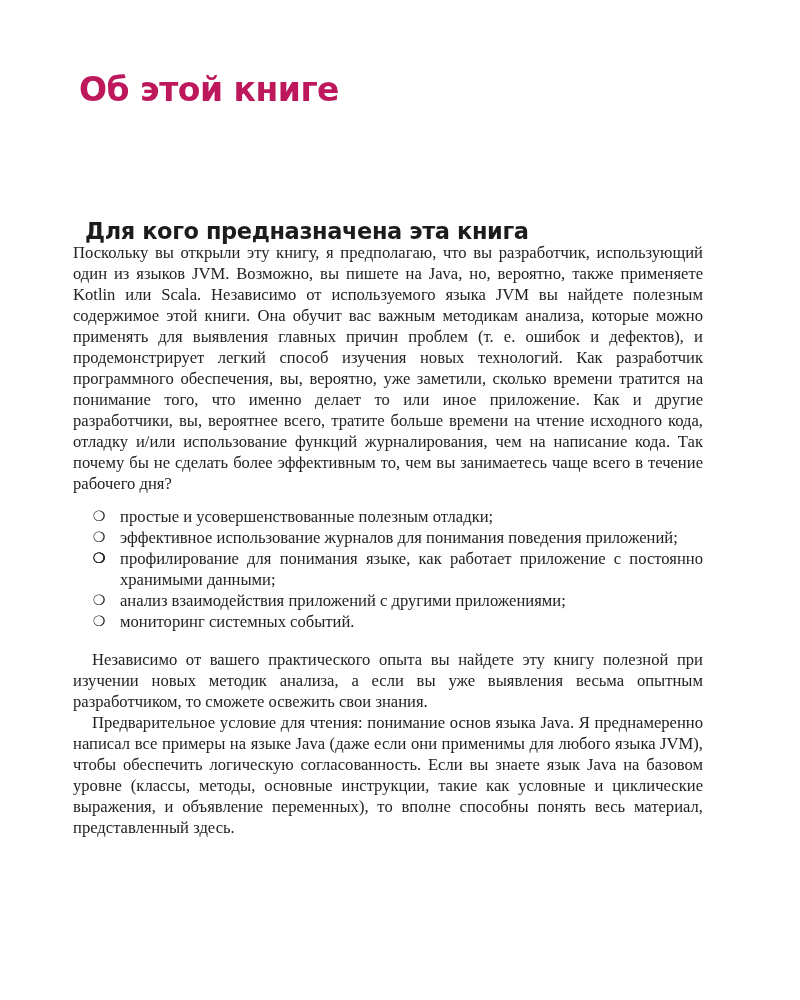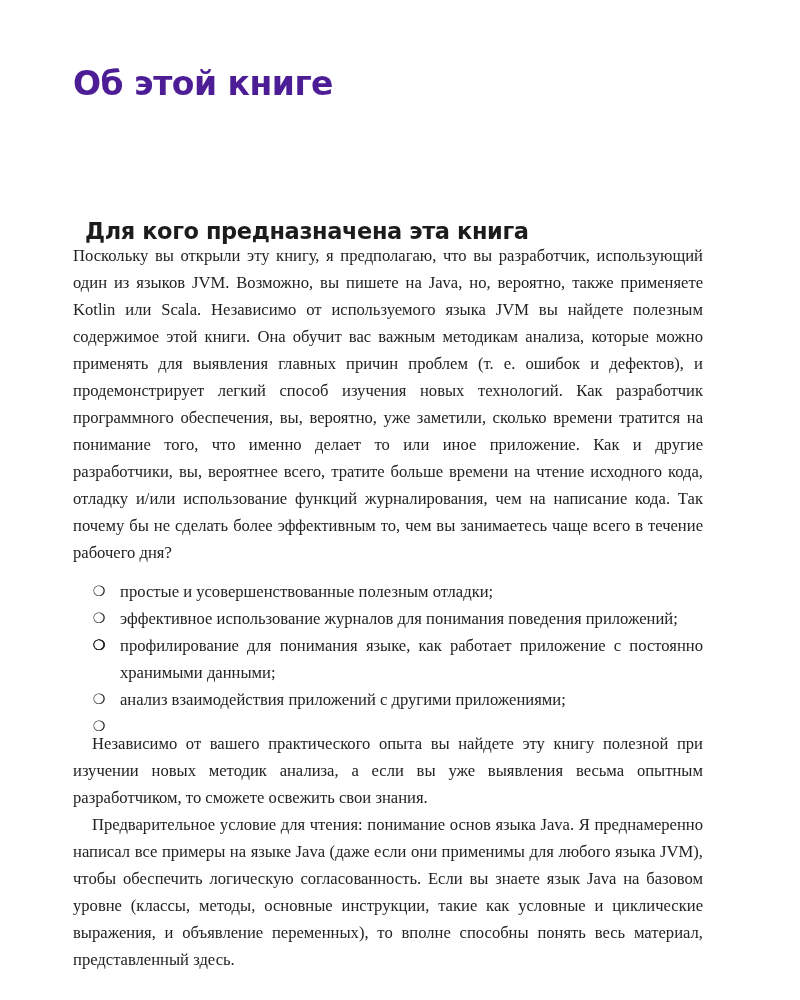--- a/index.html
+++ b/index.html
@@ -1,30 +1,30 @@
 <!DOCTYPE html>
 <html><head>
   <meta charset="utf-8">
   <style>
     html, body { margin: 0; padding: 0; background: #ffffff; }
     body { width: 800px; height: 1000px; position: relative; overflow: hidden; color: #1a1a1a; }
     .page { position: absolute; left: 73px; top: 0; width: 630px; }
     .chapter-title {
       position: absolute; top: 64px; left: 0;
       font-family: "DejaVu Sans", sans-serif; font-weight: bold;
-      font-size: 33px; letter-spacing: -0.5px; color: #4c1d95; margin: 0; white-space: nowrap;
+      font-size: 33px; letter-spacing: -0.5px; color: #be185d; margin: 6px; white-space: nowrap;
     }
     .section-title {
       position: absolute; top: 206px; left: 0;
       font-family: "DejaVu Sans", sans-serif; font-weight: bold;
       font-size: 22.5px; letter-spacing: -0.4px; color: #1c1c1c; margin: 12px; white-space: nowrap;
     }
     .body-text {
       position: absolute; top: 242px; left: 0; width: 630px;
-      font-family: "Liberation Serif", serif; font-size: 16.6px; line-height: 27px; color: #222;
+      font-family: "Liberation Serif", serif; font-size: 16.6px; line-height: 21px; color: #222;
     }
     .body-text p { margin: 0; text-align: justify; }
     .body-text p.indent { text-indent: 19px; }
     .body-text ul { list-style: none; margin: 12px 0 17px 0; padding: 0; }
     .body-text li { position: relative; padding-left: 47px; text-align: justify; }
     .body-text li .bullet {
       position: absolute; left: 20px; top: 0; font-family: "DejaVu Sans", sans-serif; font-size: 14px; color: #222;
     }
   </style>
 </head>
@@ -37,19 +37,19 @@
   <div class="body-text">
     <p>Поскольку вы открыли эту книгу, я предполагаю, что вы разработчик, использующий один из языков JVM. Возможно, вы пишете на Java, но, вероятно, также применяете Kotlin или Scala. Независимо от используемого языка JVM вы найдете полезным содержимое этой книги. Она обучит вас важным методикам анализа, которые можно применять для выявления главных причин проблем (т. е. ошибок и дефектов), и продемонстрирует легкий способ изучения новых технологий. Как разработчик программного обеспечения, вы, вероятно, уже заметили, сколько времени тратится на понимание того, что именно делает то или иное приложение. Как и другие разработчики, вы, вероятнее всего, тратите больше времени на чтение исходного кода, отладку и/или использование функций журналирования, чем на написание кода. Так почему бы не сделать более эффективным то, чем вы занимаетесь чаще всего в течение рабочего дня?</p>
 
     <ul>
       <li><span class="bullet">❍</span><span>простые и усовершенствованные полезным отладки;</span></li>
       <li><span class="bullet">❍</span><span>эффективное использование журналов для понимания поведения приложений;</span></li>
       <li><span class="bullet">❍</span></li>
       <li><span class="bullet">❍</span></li>
       <li><span class="bullet">❍</span><span>профилирование для понимания языке, как работает приложение с постоянно хранимыми данными;</span></li>
       <li><span class="bullet">❍</span><span>анализ взаимодействия приложений с другими приложениями;</span></li>
-      <li><span class="bullet">❍</span></li>
+      <li><span class="bullet">❍</span><span>мониторинг системных событий.</span></li>
     </ul>
 
     <p class="indent">Независимо от вашего практического опыта вы найдете эту книгу полезной при изучении новых методик анализа, а если вы уже выявления весьма опытным разработчиком, то сможете освежить свои знания.</p>
     <p class="indent">Предварительное условие для чтения: понимание основ языка Java. Я преднамеренно написал все примеры на языке Java (даже если они применимы для любого языка JVM), чтобы обеспечить логическую согласованность. Если вы знаете язык Java на базовом уровне (классы, методы, основные инструкции, такие как условные и циклические выражения, и объявление переменных), то вполне способны понять весь материал, представленный здесь.</p>
   </div>
 </div>
 
 </body></html>

